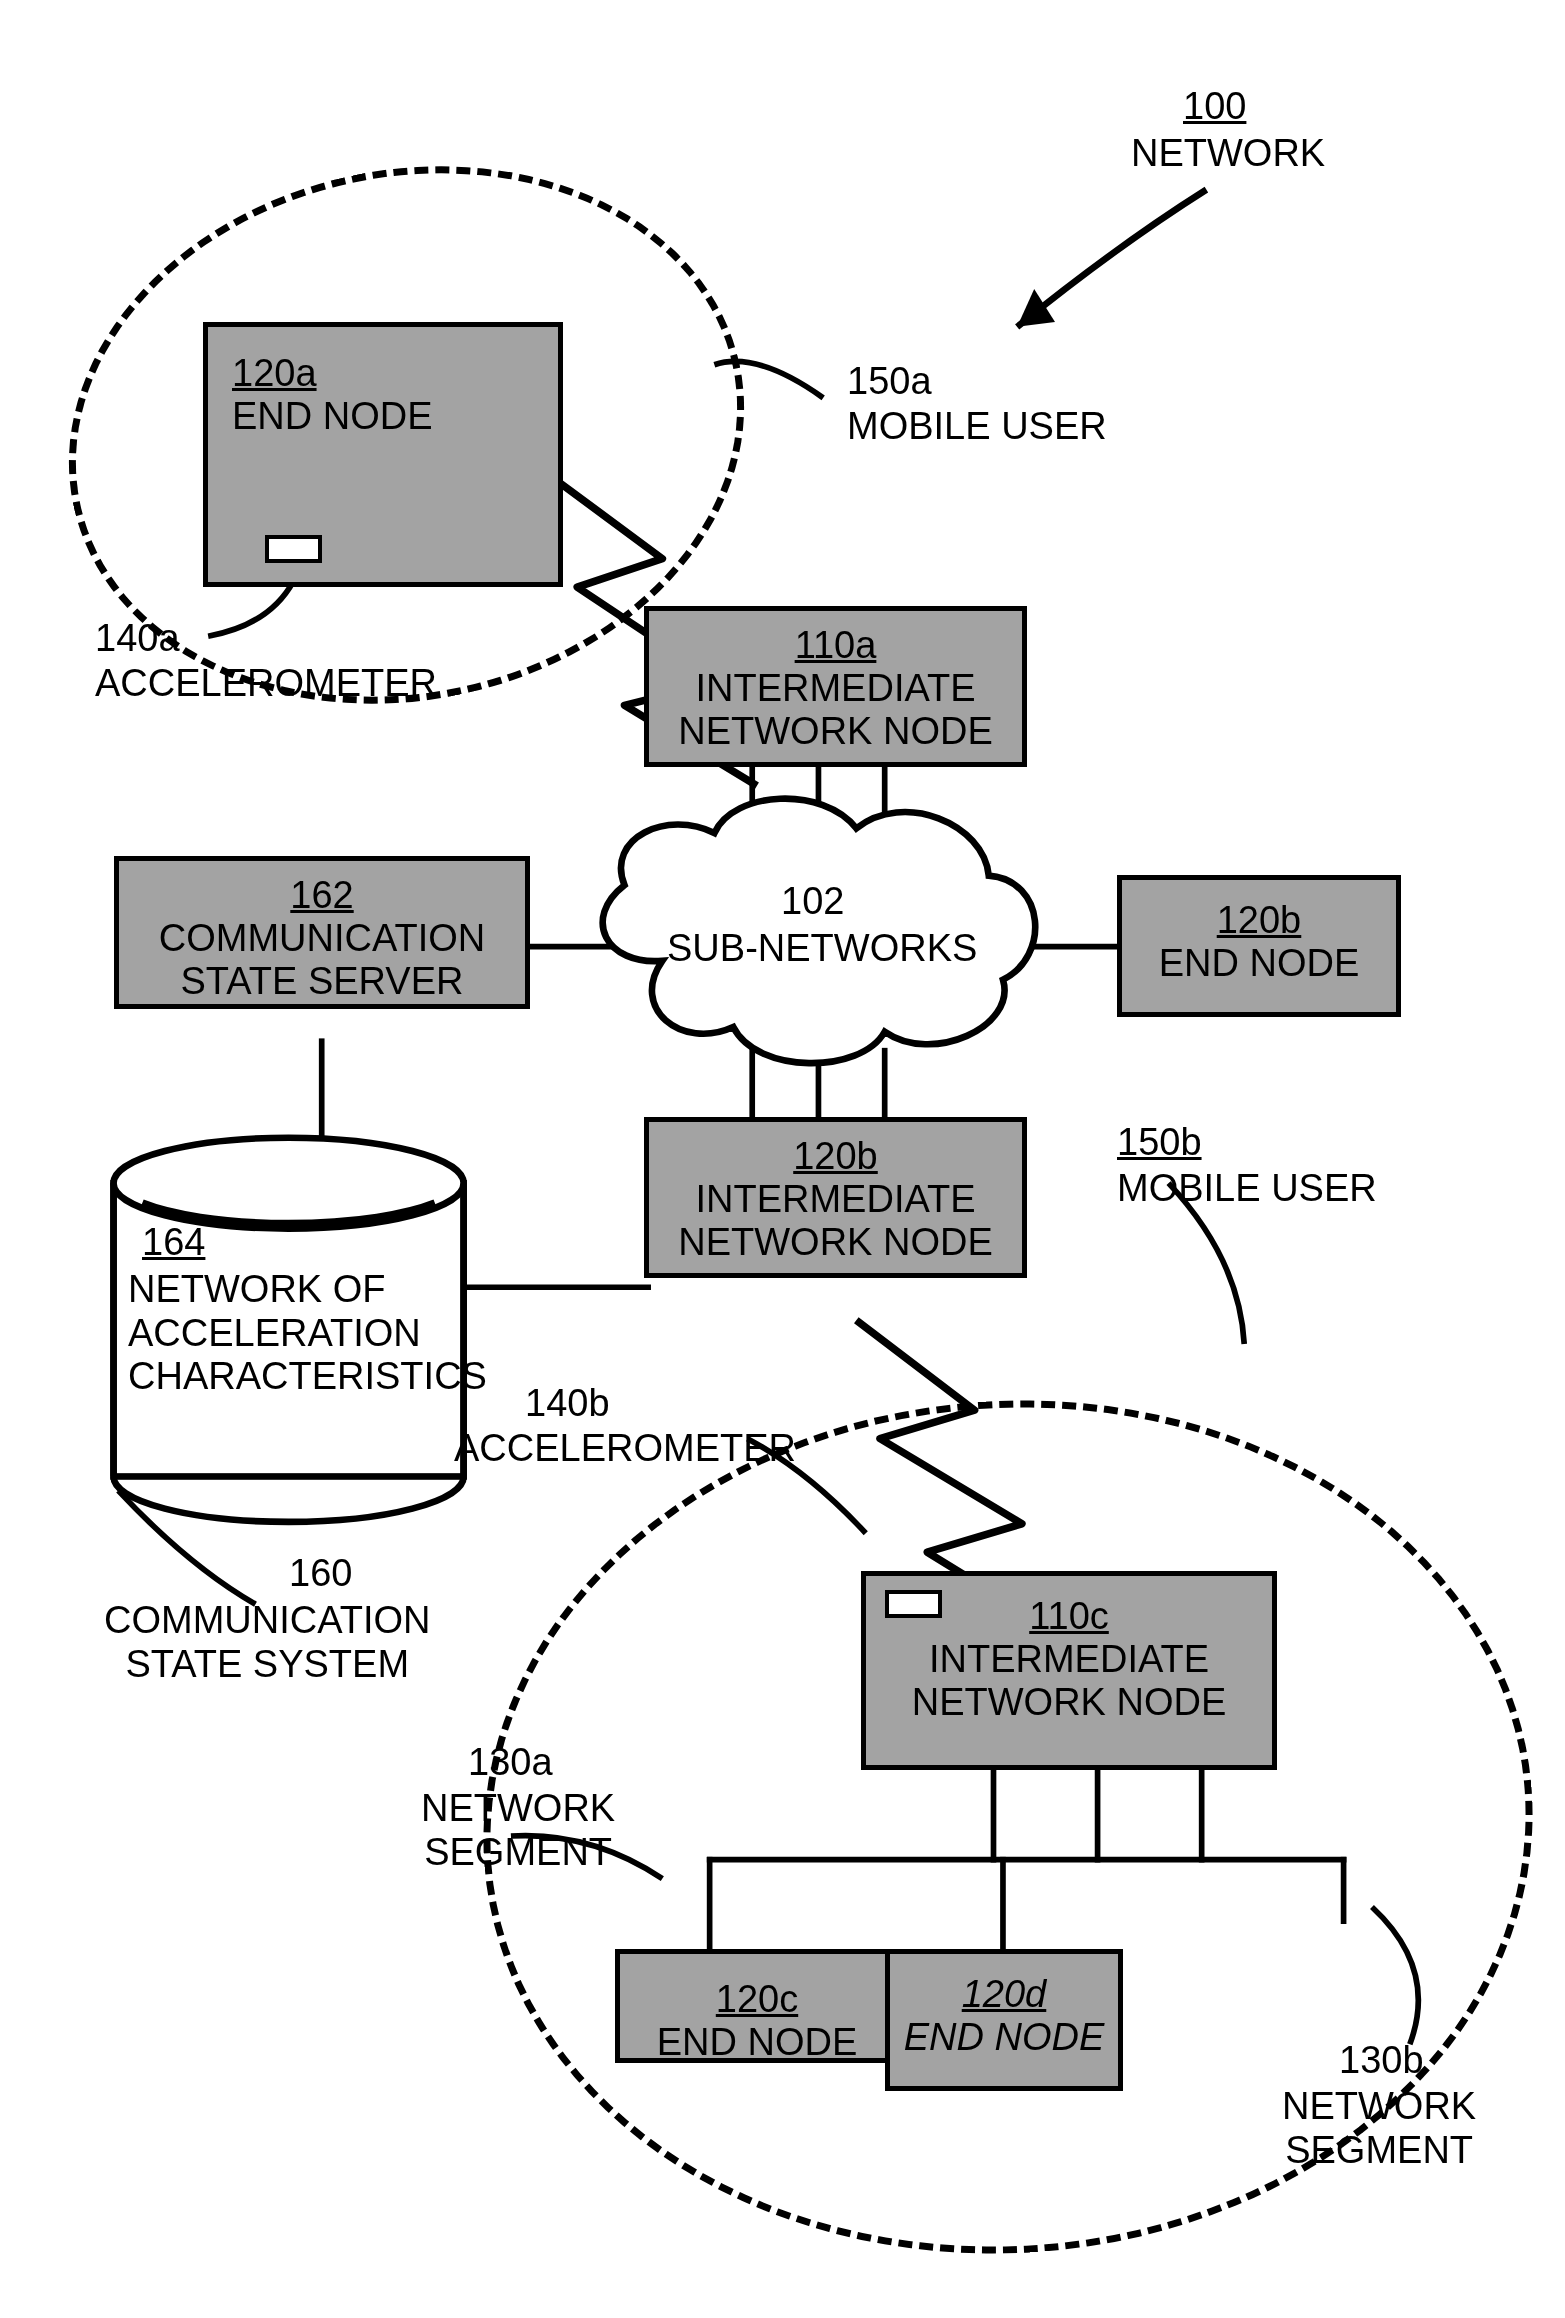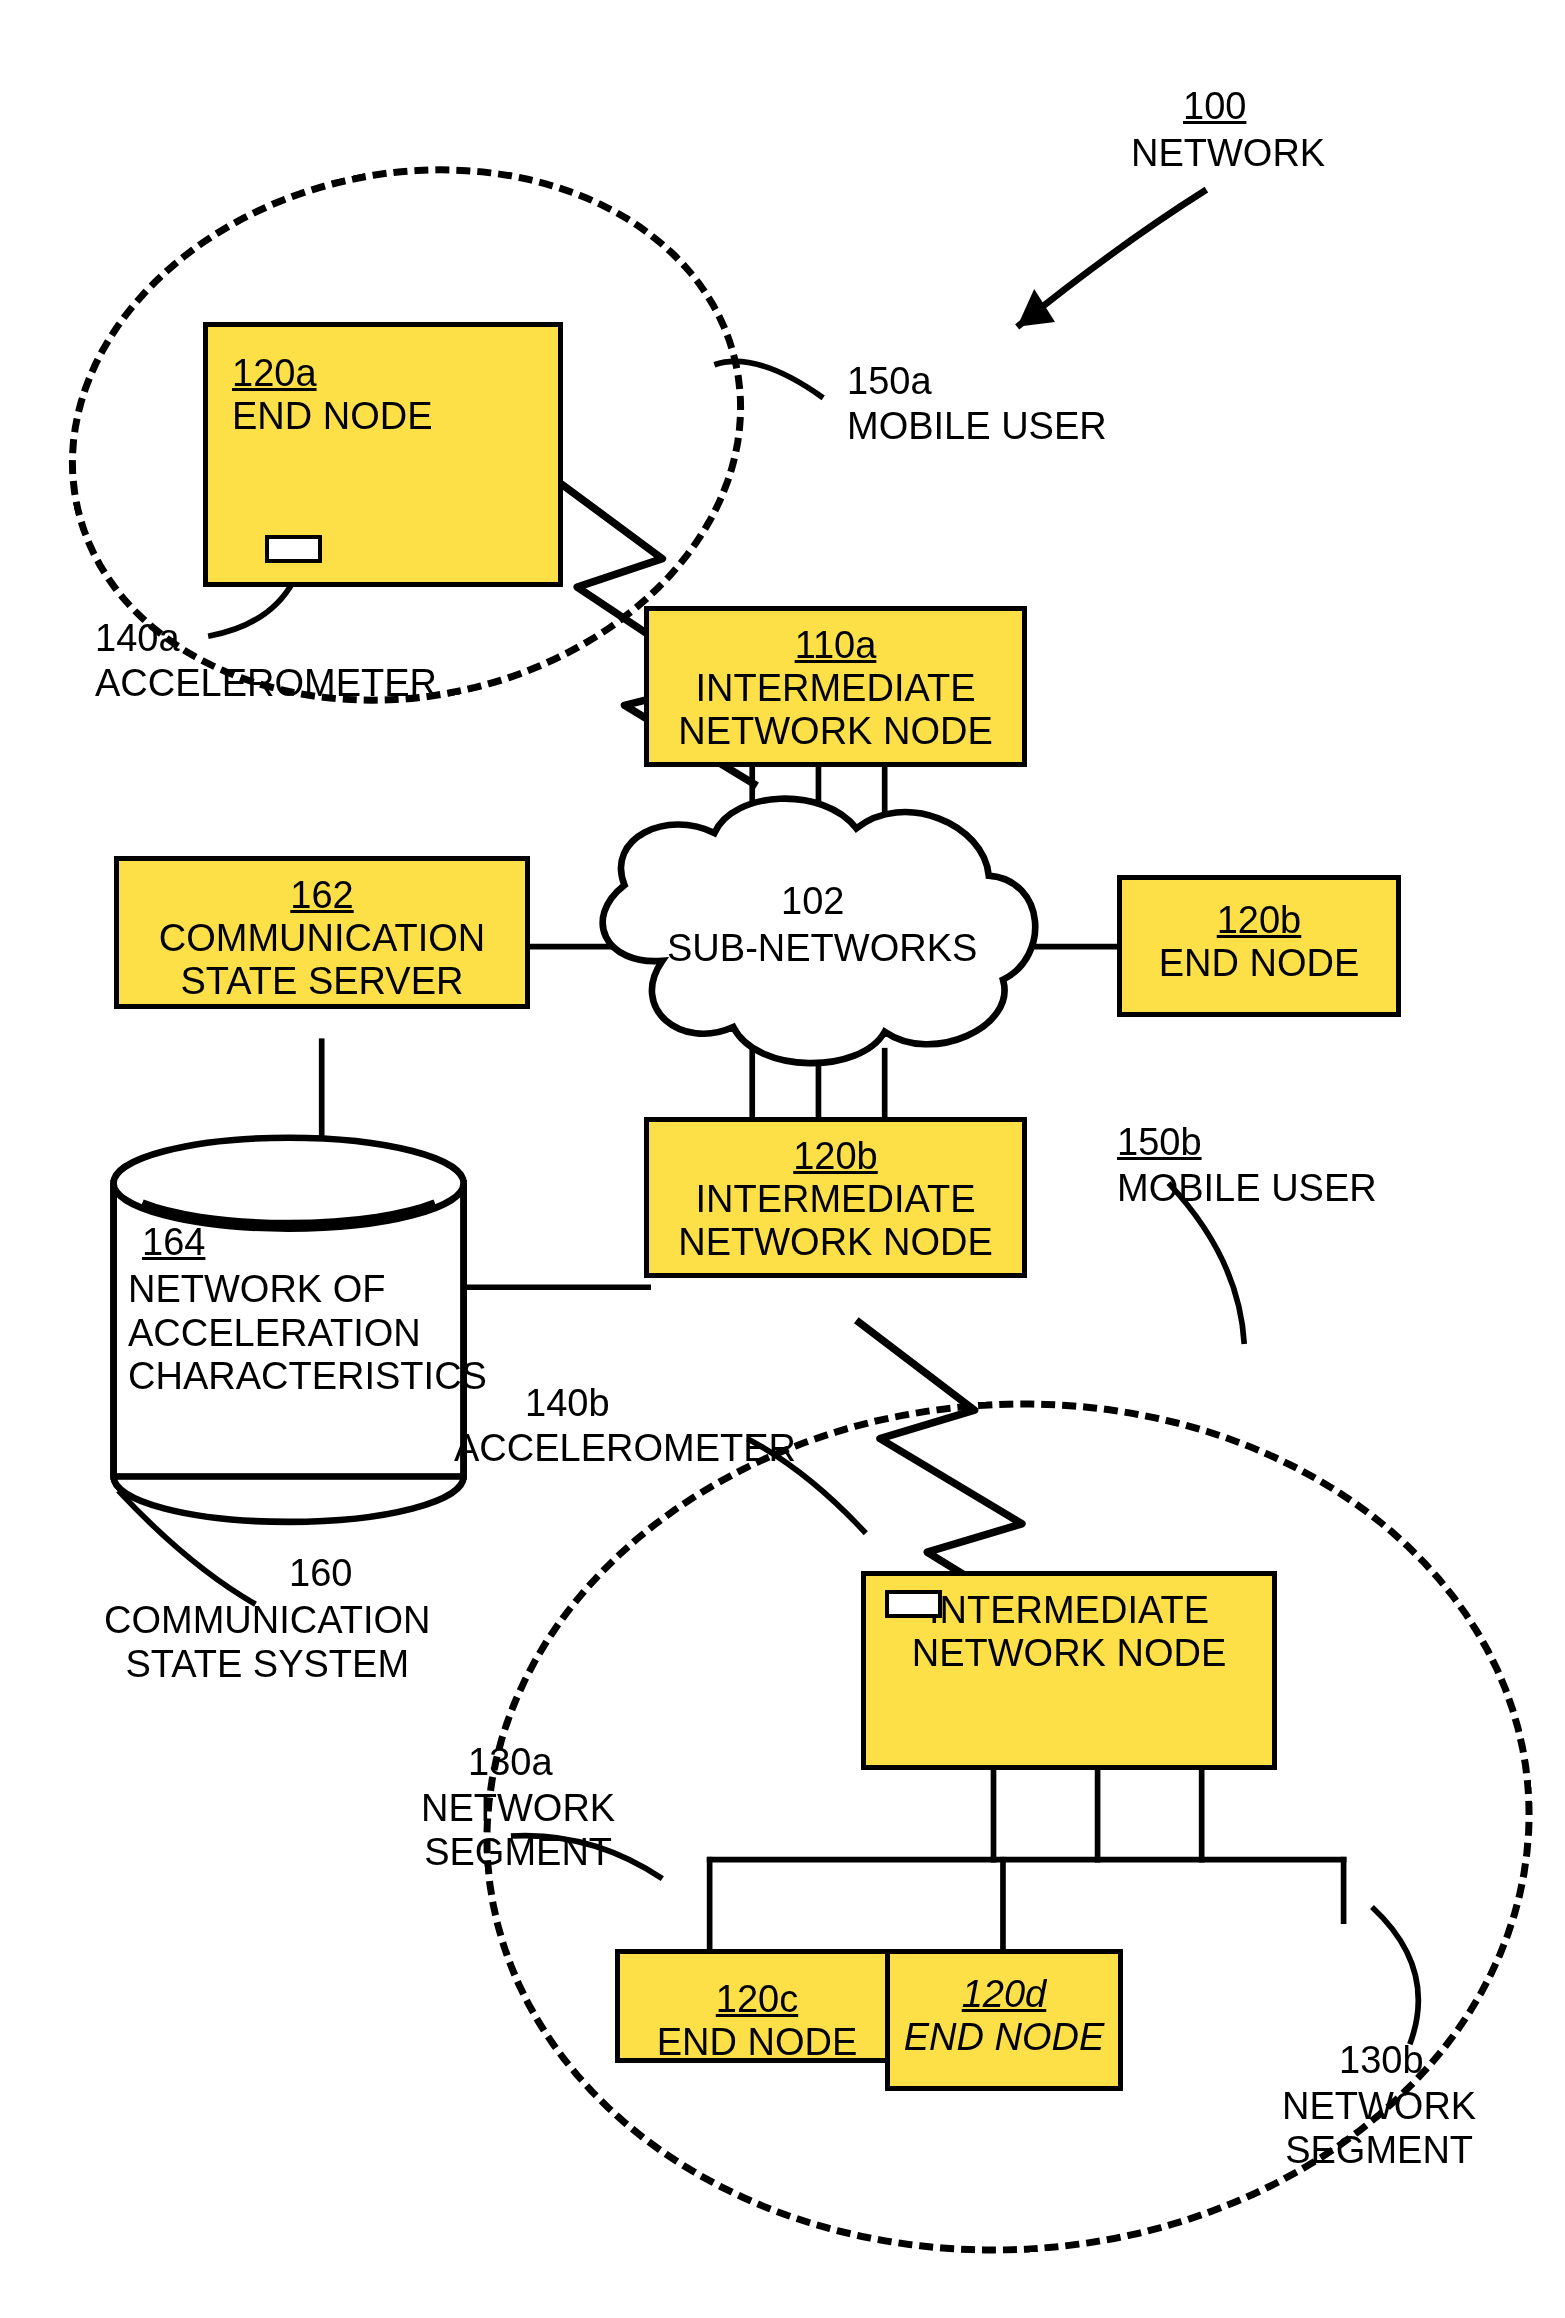--- a/index.html
+++ b/index.html
@@ -12,21 +12,21 @@
     color: #000;
   }
   .canvas {
     position: relative;
     width: 1565px;
     height: 2319px;
   }
   .box {
     position: absolute;
     border: 5.7px solid #000;
-    background: #fde047;
+    background: #a3a3a3;
     box-sizing: border-box;
     text-align: center;
   }
   .label {
     position: absolute;
     font-size: 38px;
     line-height: 1.15;
     text-align: left;
     white-space: pre;
   }
@@ -184,20 +184,21 @@
 CHARACTERISTICS</div>
 
   <div class="label label-left" style="left:525px; top:1382px;"><span>140b</span></div>
   <div class="label label-left" style="left:454px; top:1427px;">ACCELEROMETER</div>
 
   <div class="label" style="left:289px; top:1552px;"><span>160</span></div>
   <div class="label" style="left:104px; top:1599px; text-align:center;">COMMUNICATION
 STATE SYSTEM</div>
 
   <div class="box" style="left:861px; top:1571px; width:416px; height:199px; padding-top:13.2px;">
+    <div><span class="ref">110c</span></div>
     <div class="cap" style="white-space:pre;">INTERMEDIATE
 NETWORK NODE</div>
   </div>
   <div class="accel" style="left:885px; top:1590px;"></div>
 
   <div class="label" style="left:468px; top:1741px;"><span>130a</span></div>
   <div class="label" style="left:421px; top:1787px; text-align:center;">NETWORK
 SEGMENT</div>
 
   <div class="box" style="left:615px; top:1949px; width:284px; height:114px; padding-top:18px;">

